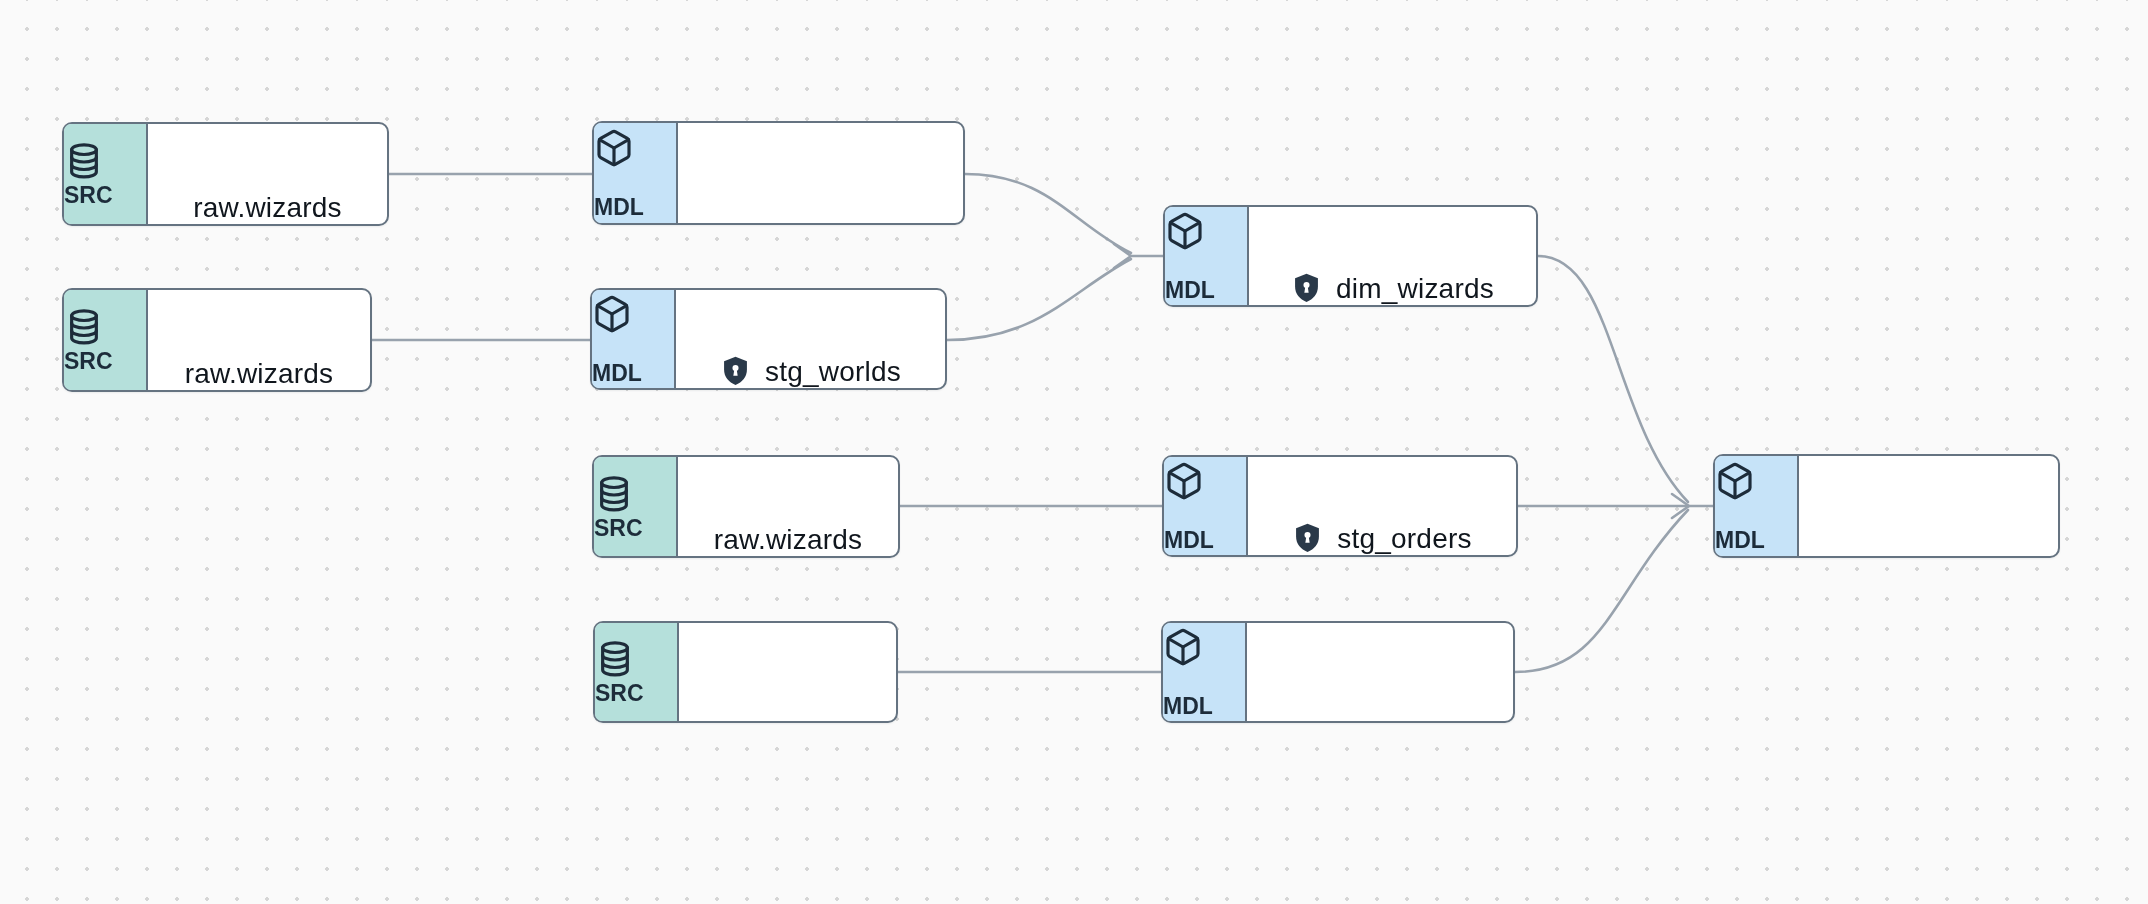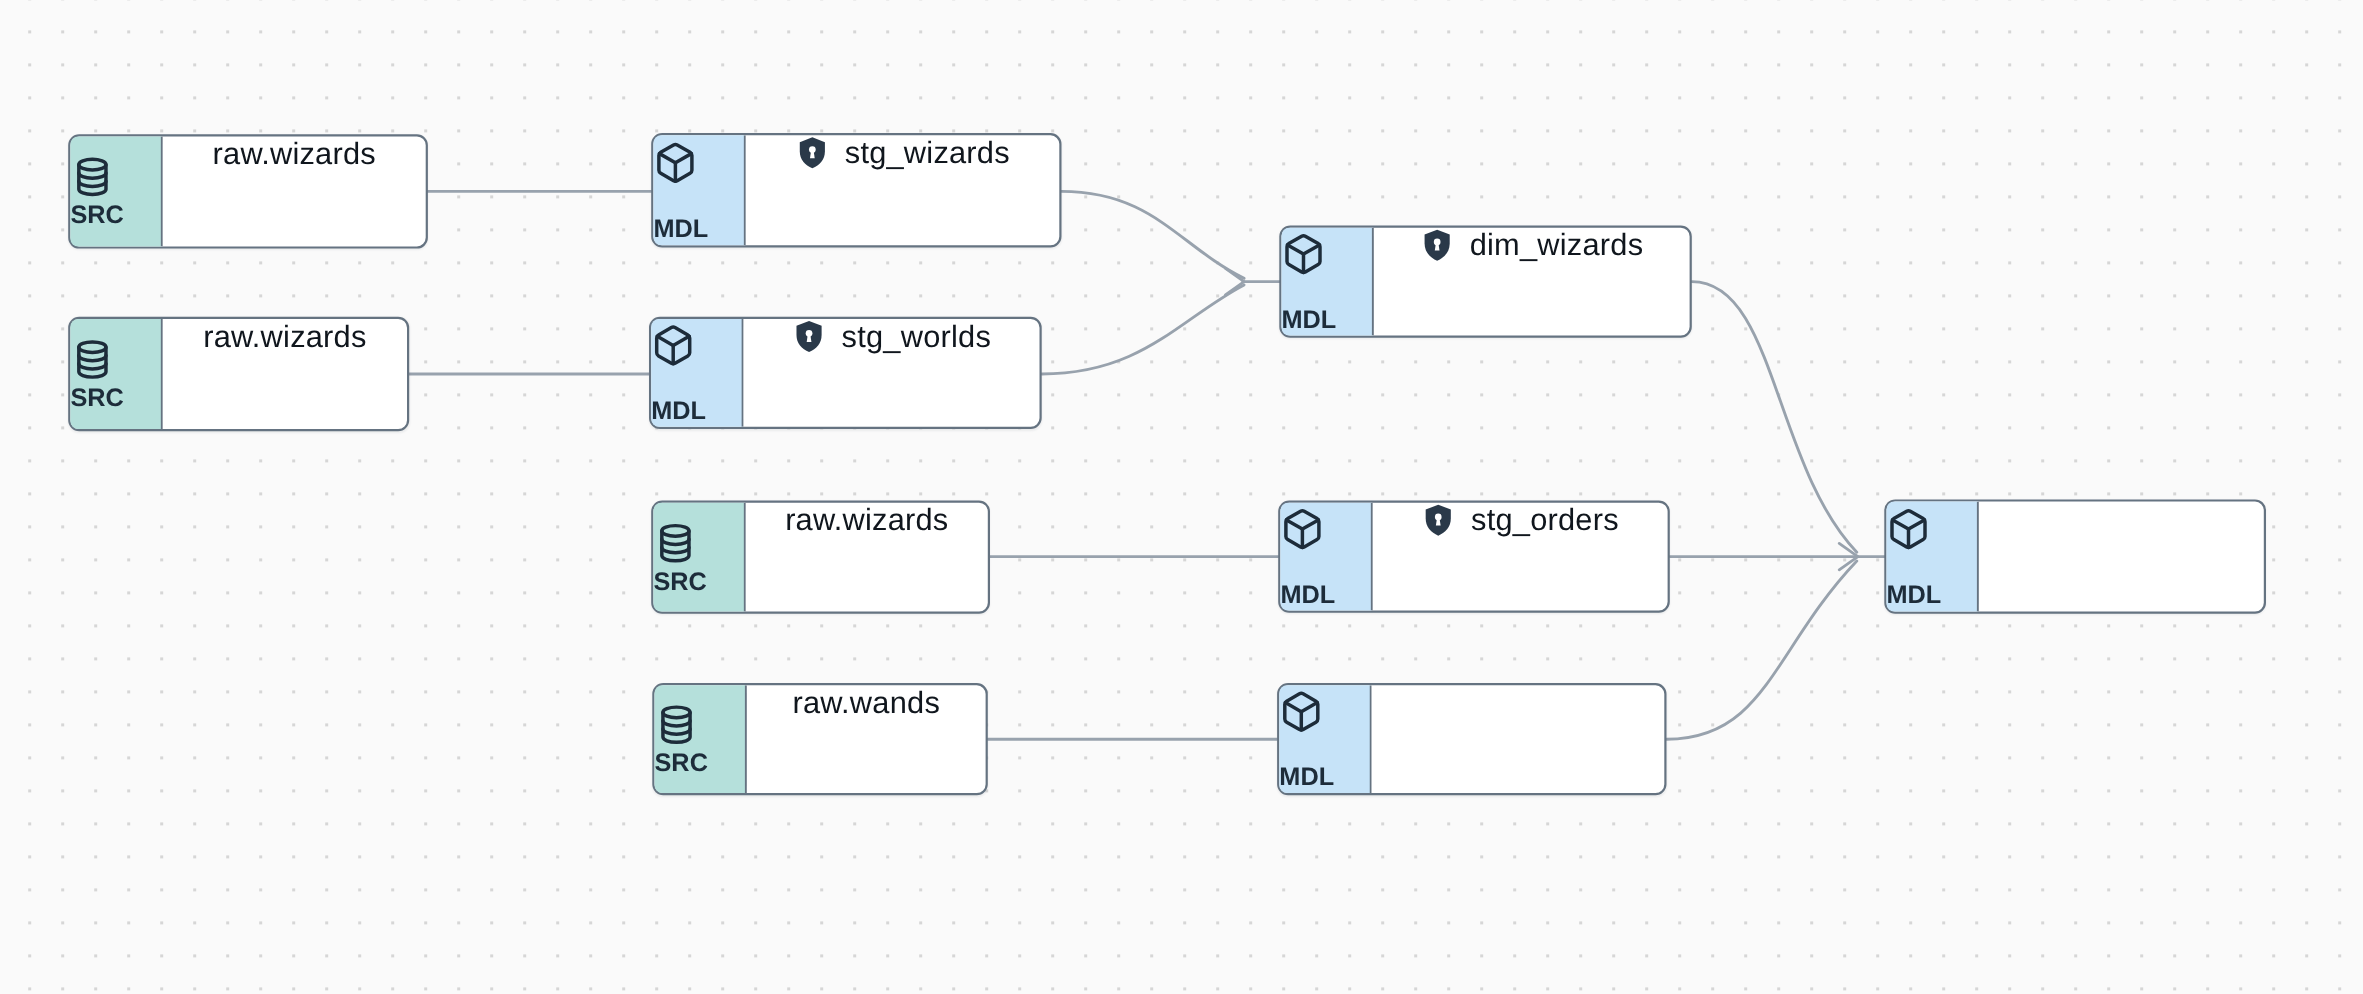--- a/index.html
+++ b/index.html
@@ -42,21 +42,21 @@
     border-right:2px solid var(--node-border);
     border-radius:7px 0 0 7px;
     color:var(--badge-text);
   }
   .node.src .badge{background:var(--source-badge-bg);}
   .node.mdl .badge{background:var(--model-badge-bg);gap:28px;}
   .badge .type-icon{width:40px;height:40px;display:block;}
   .badge-label{font-size:23px;font-weight:600;line-height:1;color:var(--badge-text);}
   .body{
     flex:1;
-    display:flex;align-items:flex-start;justify-content:center;
+    display:flex;align-items:flex-end;justify-content:center;
     gap:14px;
     padding:0 14px;
     min-width:0;
   }
   .shield{width:31px;height:33px;flex:0 0 auto;color:var(--shield-fill);}
   .label{
     font-size:28px;font-weight:500;color:var(--label-text);
     white-space:nowrap;letter-spacing:.2px;
   }
   .symbol-defs{position:absolute;width:0;height:0;overflow:hidden;}
@@ -142,90 +142,81 @@
     </div>
   </div>
 
   <div class="node src" style="left:593px;top:621px;width:305px;height:102px">
     <div class="badge">
       <svg class="type-icon">
           <use href="#sym-database"></use>
         </svg>
       <span class="badge-label">SRC</span>
     </div>
-    <div class="body">
-      <span class="label">raw.wands</span>
-    </div>
   </div>
 
   <div class="node mdl" style="left:592px;top:121px;width:373px;height:104px">
+    <div class="badge">
+      <svg class="type-icon">
+          <use href="#sym-cube"></use>
+        </svg>
+      <span class="badge-label">MDL</span>
+    </div>
+  </div>
+
+  <div class="node mdl" style="left:590px;top:288px;width:357px;height:102px">
     <div class="badge">
       <svg class="type-icon">
           <use href="#sym-cube"></use>
         </svg>
       <span class="badge-label">MDL</span>
     </div>
     <div class="body">
       <svg class="shield" viewBox="0 0 24 26">
           <use href="#sym-shield"></use>
         </svg>
-      <span class="label">stg_wizards</span>
-    </div>
-  </div>
-
-  <div class="node mdl" style="left:590px;top:288px;width:357px;height:102px">
+      <span class="label">stg_worlds</span>
+    </div>
+  </div>
+
+  <div class="node mdl" style="left:1162px;top:455px;width:356px;height:102px">
     <div class="badge">
       <svg class="type-icon">
           <use href="#sym-cube"></use>
         </svg>
       <span class="badge-label">MDL</span>
     </div>
     <div class="body">
       <svg class="shield" viewBox="0 0 24 26">
           <use href="#sym-shield"></use>
         </svg>
-      <span class="label">stg_worlds</span>
-    </div>
-  </div>
-
-  <div class="node mdl" style="left:1162px;top:455px;width:356px;height:102px">
+      <span class="label">stg_orders</span>
+    </div>
+  </div>
+
+  <div class="node mdl" style="left:1161px;top:621px;width:354px;height:102px">
+    <div class="badge">
+      <svg class="type-icon">
+          <use href="#sym-cube"></use>
+        </svg>
+      <span class="badge-label">MDL</span>
+    </div>
+  </div>
+
+  <div class="node mdl" style="left:1163px;top:205px;width:375px;height:102px">
     <div class="badge">
       <svg class="type-icon">
           <use href="#sym-cube"></use>
         </svg>
       <span class="badge-label">MDL</span>
     </div>
     <div class="body">
       <svg class="shield" viewBox="0 0 24 26">
           <use href="#sym-shield"></use>
         </svg>
-      <span class="label">stg_orders</span>
-    </div>
-  </div>
-
-  <div class="node mdl" style="left:1161px;top:621px;width:354px;height:102px">
-    <div class="badge">
-      <svg class="type-icon">
-          <use href="#sym-cube"></use>
-        </svg>
-      <span class="badge-label">MDL</span>
-    </div>
-  </div>
-
-  <div class="node mdl" style="left:1163px;top:205px;width:375px;height:102px">
-    <div class="badge">
-      <svg class="type-icon">
-          <use href="#sym-cube"></use>
-        </svg>
-      <span class="badge-label">MDL</span>
-    </div>
-    <div class="body">
-      <svg class="shield" viewBox="0 0 24 26">
-          <use href="#sym-shield"></use>
-        </svg>
       <span class="label">dim_wizards</span>
     </div>
   </div>
 
   <div class="node mdl" style="left:1713px;top:454px;width:347px;height:104px">
     <div class="badge">
       <svg class="type-icon">
           <use href="#sym-cube"></use>
         </svg>
       <span class="badge-label">MDL</span>

